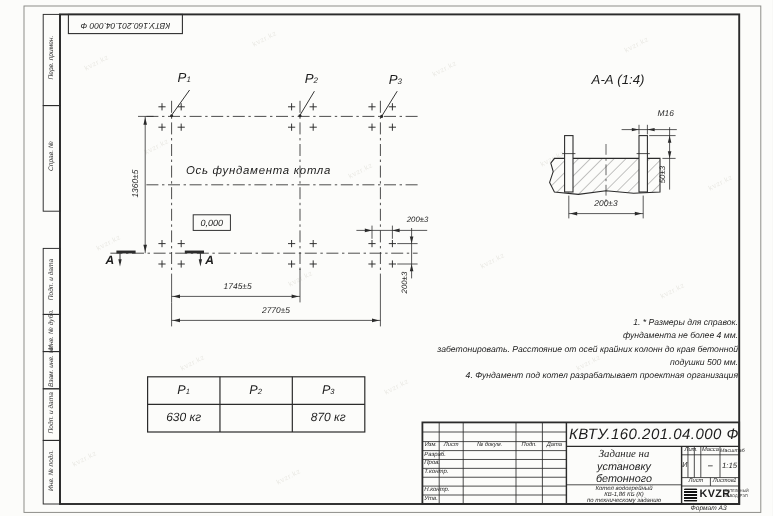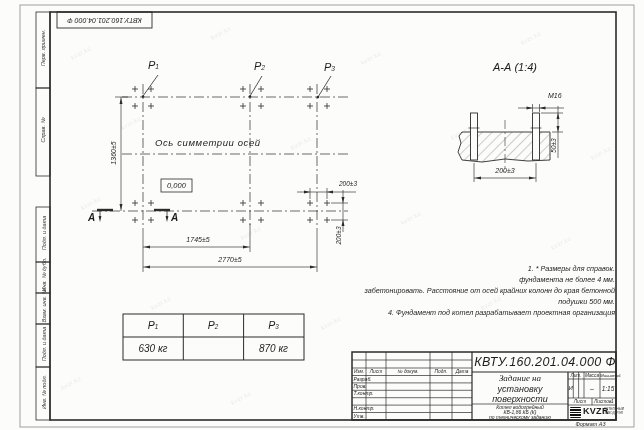--- a/index.html
+++ b/index.html
@@ -218,21 +218,21 @@
   <div class="mlabel" style="left:21.5px;top:340.5px;width:43px;">Подп. и дата</div>
   <div class="mlabel" style="left:16.5px;top:388.5px;width:53px;">Инв. № подл.</div>
 
   <div class="txt" style="left:148px;top:59px;font-size:11px;">
     <span>P</span><span class="subs">1</span></div>
   <div class="txt" style="left:254px;top:60px;font-size:11px;">
     <span>P</span><span class="subs">2</span></div>
   <div class="txt" style="left:324px;top:61px;font-size:11px;">
     <span>P</span><span class="subs">3</span></div>
 
-  <div class="txt" style="left:155px;top:137px;font-size:9.5px;letter-spacing:.6px;">Ось симметрии осей</div>
+  <div class="txt" style="left:155px;top:137px;font-size:9.5px;letter-spacing:.6px;">Ось фундамента котла</div>
 
   <div class="txt ctr" style="left:161px;top:179px;width:31px;height:15px;line-height:13px;font-size:7.5px;">0,000</div>
 
   <div class="txt ctr rot90" style="left:94px;top:148px;width:40px;height:10px;line-height:10px;font-size:7px;">1360±5</div>
   <div class="txt ctr" style="left:176px;top:236px;width:44px;font-size:7px;">1745±5</div>
   <div class="txt ctr" style="left:208px;top:256px;width:44px;font-size:7px;">2770±5</div>
   <div class="txt ctr" style="left:331px;top:180px;width:34px;font-size:6.5px;">200±3</div>
   <div class="txt ctr rot90" style="left:321px;top:231px;width:34px;height:9px;line-height:9px;font-size:6.5px;">200±3</div>
 
   <div class="txt" style="left:88px;top:212px;font-size:10px;font-weight:bold;">А</div>
@@ -258,21 +258,21 @@
   <div class="txt ctr" style="left:243px;top:314px;width:61px;height:23px;line-height:23px;font-size:10.5px;">
     <span>P</span><span class="subs">3</span></div>
   <div class="txt ctr" style="left:123px;top:337px;width:60px;height:23px;line-height:23px;font-size:10px;">630 кг</div>
   <div class="txt ctr" style="left:243px;top:337px;width:61px;height:23px;line-height:23px;font-size:10px;">870 кг</div>
 
   <div class="txt ctr" style="left:474px;top:352px;width:142px;height:20px;line-height:20px;font-size:12.5px;letter-spacing:.4px;">КВТУ.160.201.04.000 Ф</div>
 
   <div class="txt ctr" style="left:472px;top:373px;width:96px;font-size:9px;">
     <div style="line-height:10.5px;font-family:Liberation Serif, serif;">Задание на</div>
     <div style="line-height:10.5px;">установку</div>
-    <div style="line-height:10.5px;">поверхности</div>
+    <div style="line-height:10.5px;">бетонного</div>
   </div>
 
   <div class="txt ctr" style="left:472px;top:405px;width:96px;font-size:5px;">
     <div style="line-height:5.2px;">Котел водогрейный</div>
     <div style="line-height:5.2px;">КВ-1,86 КБ (К)</div>
     <div style="line-height:5.2px;">по техническому заданию</div>
   </div>
 
   <div class="txt ctr" style="left:352px;top:368px;width:14px;height:7.5px;line-height:7.5px;font-size:4.8px;">Изм.</div>
   <div class="txt ctr" style="left:366px;top:368px;width:20px;height:7.5px;line-height:7.5px;font-size:4.8px;">Лист</div>

